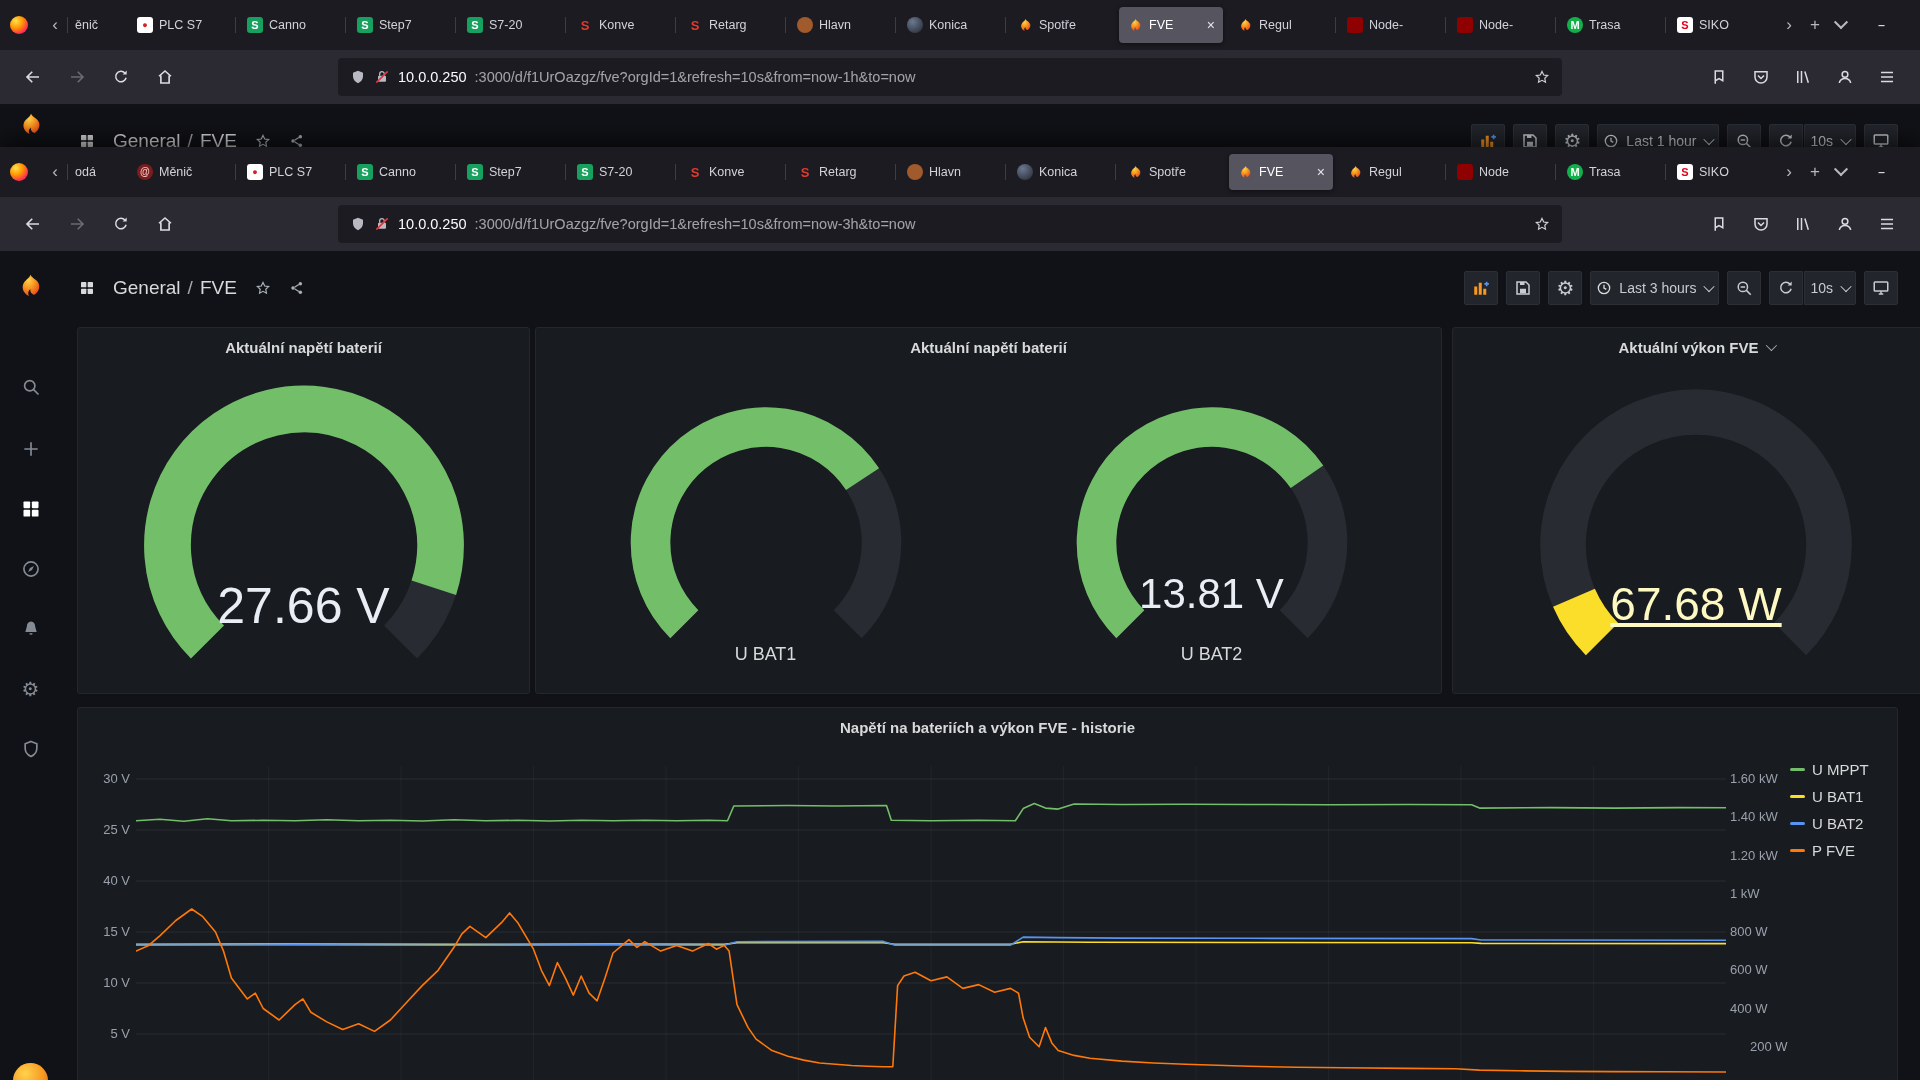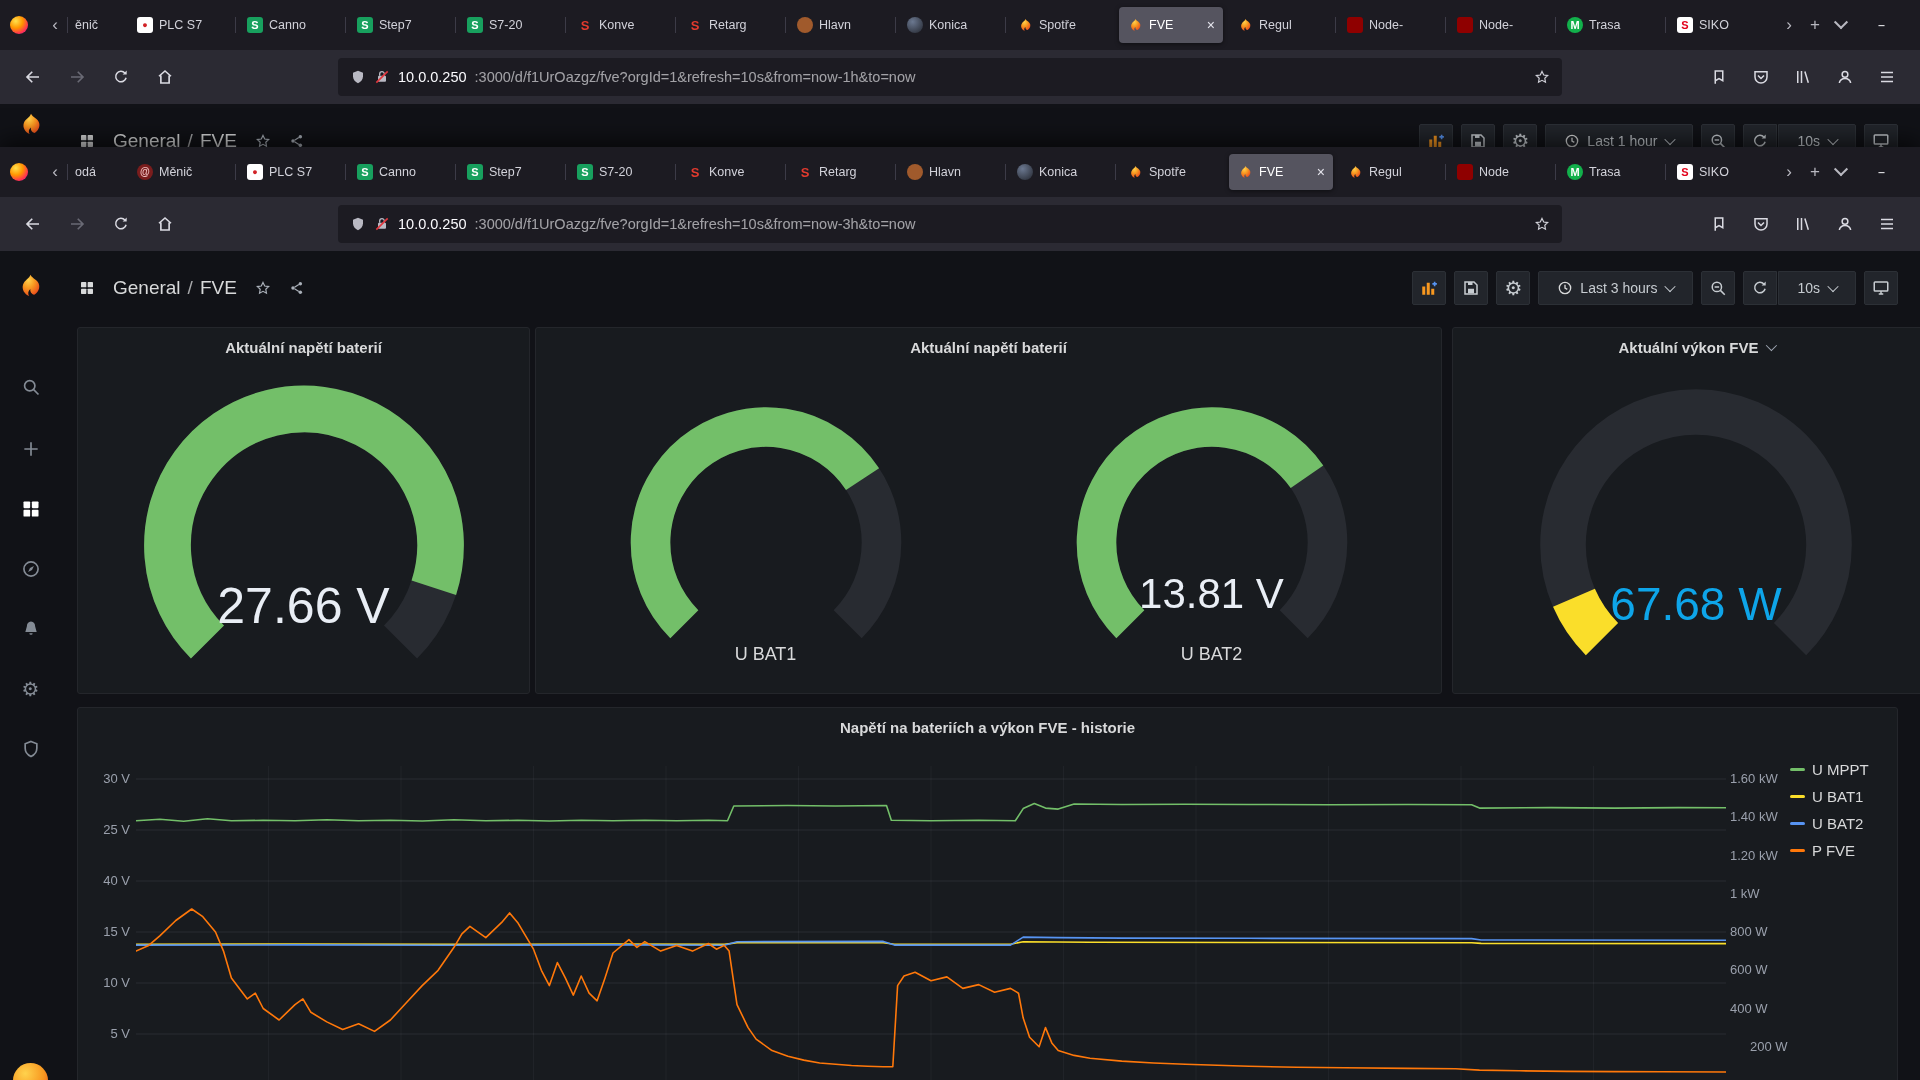--- a/index.html
+++ b/index.html
@@ -73,21 +73,21 @@
   .dash-nav.nav-sliver{align-self:flex-start;flex:1;}
   .bc{display:flex;align-items:center;gap:7px;font-size:19px;font-weight:500;}
   .bc-sep{opacity:.75;}
   .ic16{width:16px;height:16px;color:#d8d9da;}
   .ic18{width:18px;height:18px;}
   .dimico{color:#aab0b9;}
   .nav-right{margin-left:auto;display:flex;align-items:center;gap:8px;}
   .nbtn{height:34px;min-width:34px;background:#22252b;border:1px solid #2c3036;border-radius:2px;
     display:flex;align-items:center;justify-content:center;gap:7px;color:#c7ccd1;font-size:14px;
     font-family:inherit;padding:0 6px;}
-  .nbtn-text{padding:0 18px;white-space:nowrap;}
+  .nbtn-text{padding:0 5px;white-space:nowrap;}
   .nbtn .chev{display:inline-block;width:7px;height:7px;border-right:1.6px solid #c7ccd1;border-bottom:1.6px solid #c7ccd1;
     transform:rotate(45deg) translate(-1px,-1px);margin-left:2px;}
   .grp{display:flex;gap:1px;}
   .grp .nbtn{border-radius:0;}
   .grp .nbtn:first-child{border-radius:2px 0 0 2px;}
   .grp .nbtn:last-child{border-radius:0 2px 2px 0;}
 
   .dash{position:relative;height:756px;}
   .panel{position:absolute;background:#181b1f;border:1px solid #24262b;border-radius:3px;box-sizing:border-box;overflow:hidden;}
   .p1{left:16px;top:3px;width:453px;height:367px;display:flex;flex-direction:column;}
@@ -752,21 +752,21 @@
             <div class="ptitle">
                 <span>Aktuální výkon FVE</span>
                 <span class="chev"></span>
               </div>
             <div class="gauges">
               <div class="gaugebox gw380">
                   <svg viewBox="0 0 200 164">
                     <path d="M 50.50 139.50 A 70 70 0 1 1 149.50 139.50" class="gauge-bg"></path>
                     <path d="M 50.50 139.50 A 70 70 0 0 1 35.76 117.80" class="gauge-fg" stroke="#fade2a"></path>
                   </svg>
-                  <div class="gauge-value" style="color: #0ea5e9;">67.68 W</div>
+                  <div class="gauge-value" style="color: #fef9c3; text-decoration: underline;">67.68 W</div>
                 </div>
             </div>
           </div>
 
           <div class="panel phist">
             <div class="ptitle">Napětí na bateriích a výkon FVE - historie</div>
             <div id="axis-left">
                 <div class="tick" style="top: 63px;">30 V</div>
                 <div class="tick" style="top: 114px;">25 V</div>
                 <div class="tick" style="top: 165px;">40 V</div>

